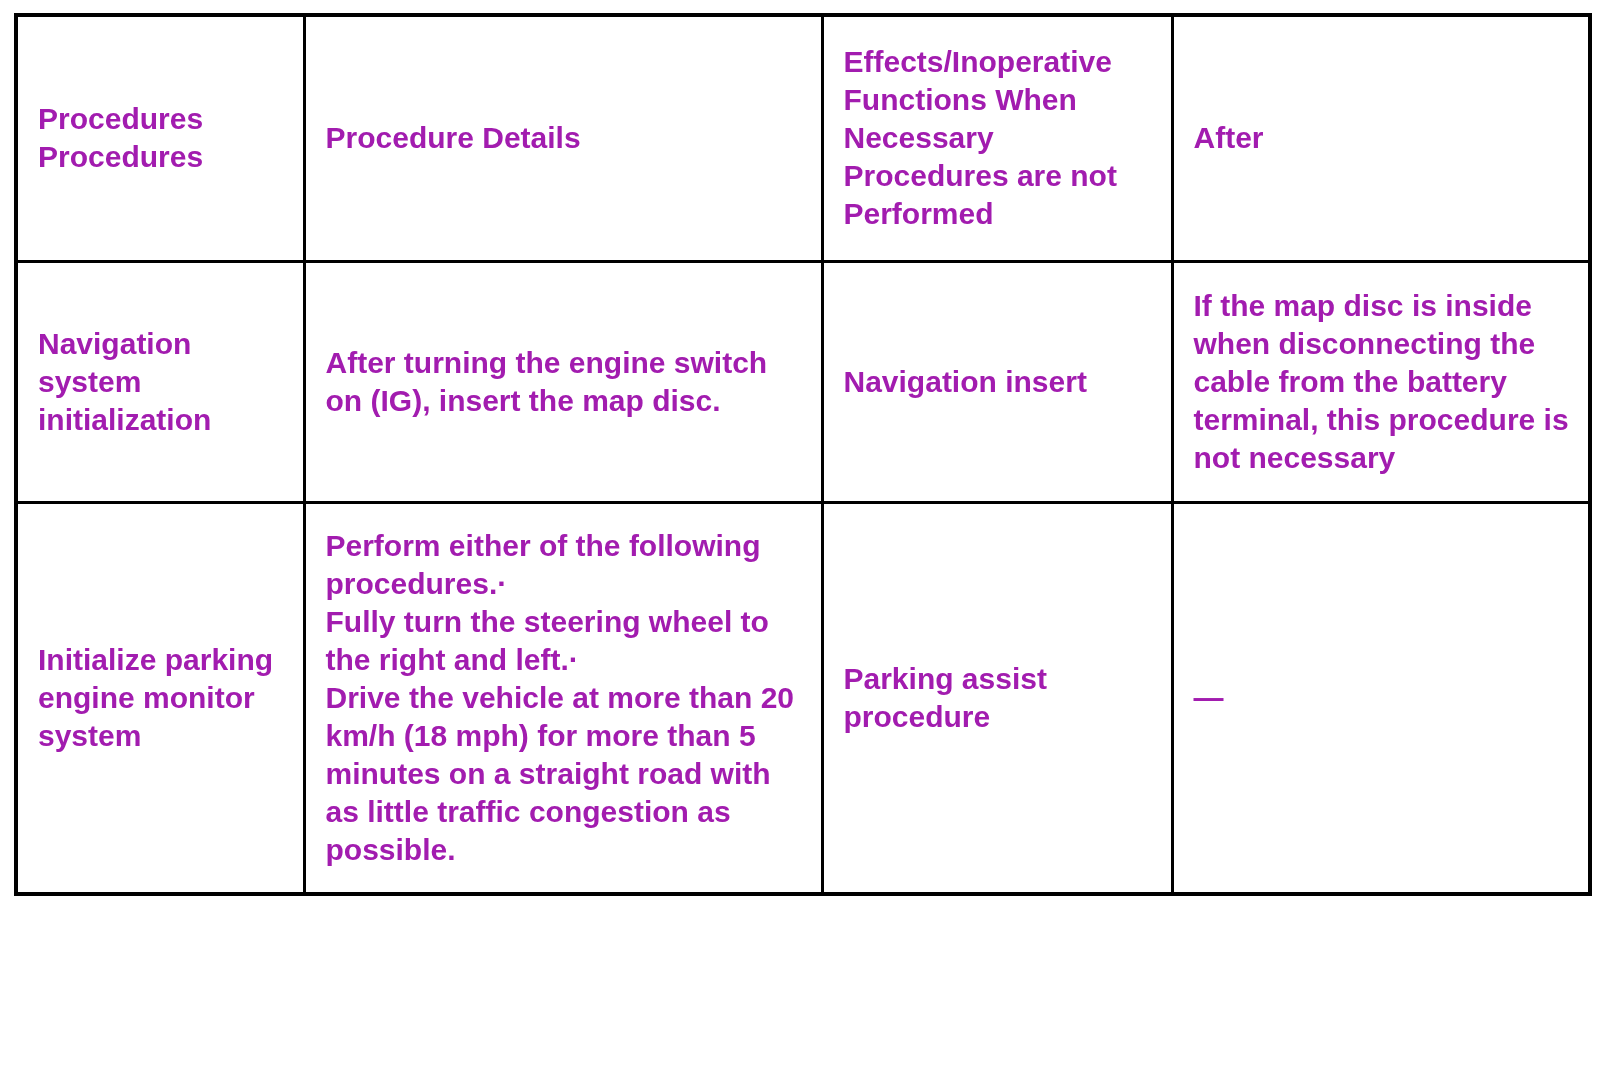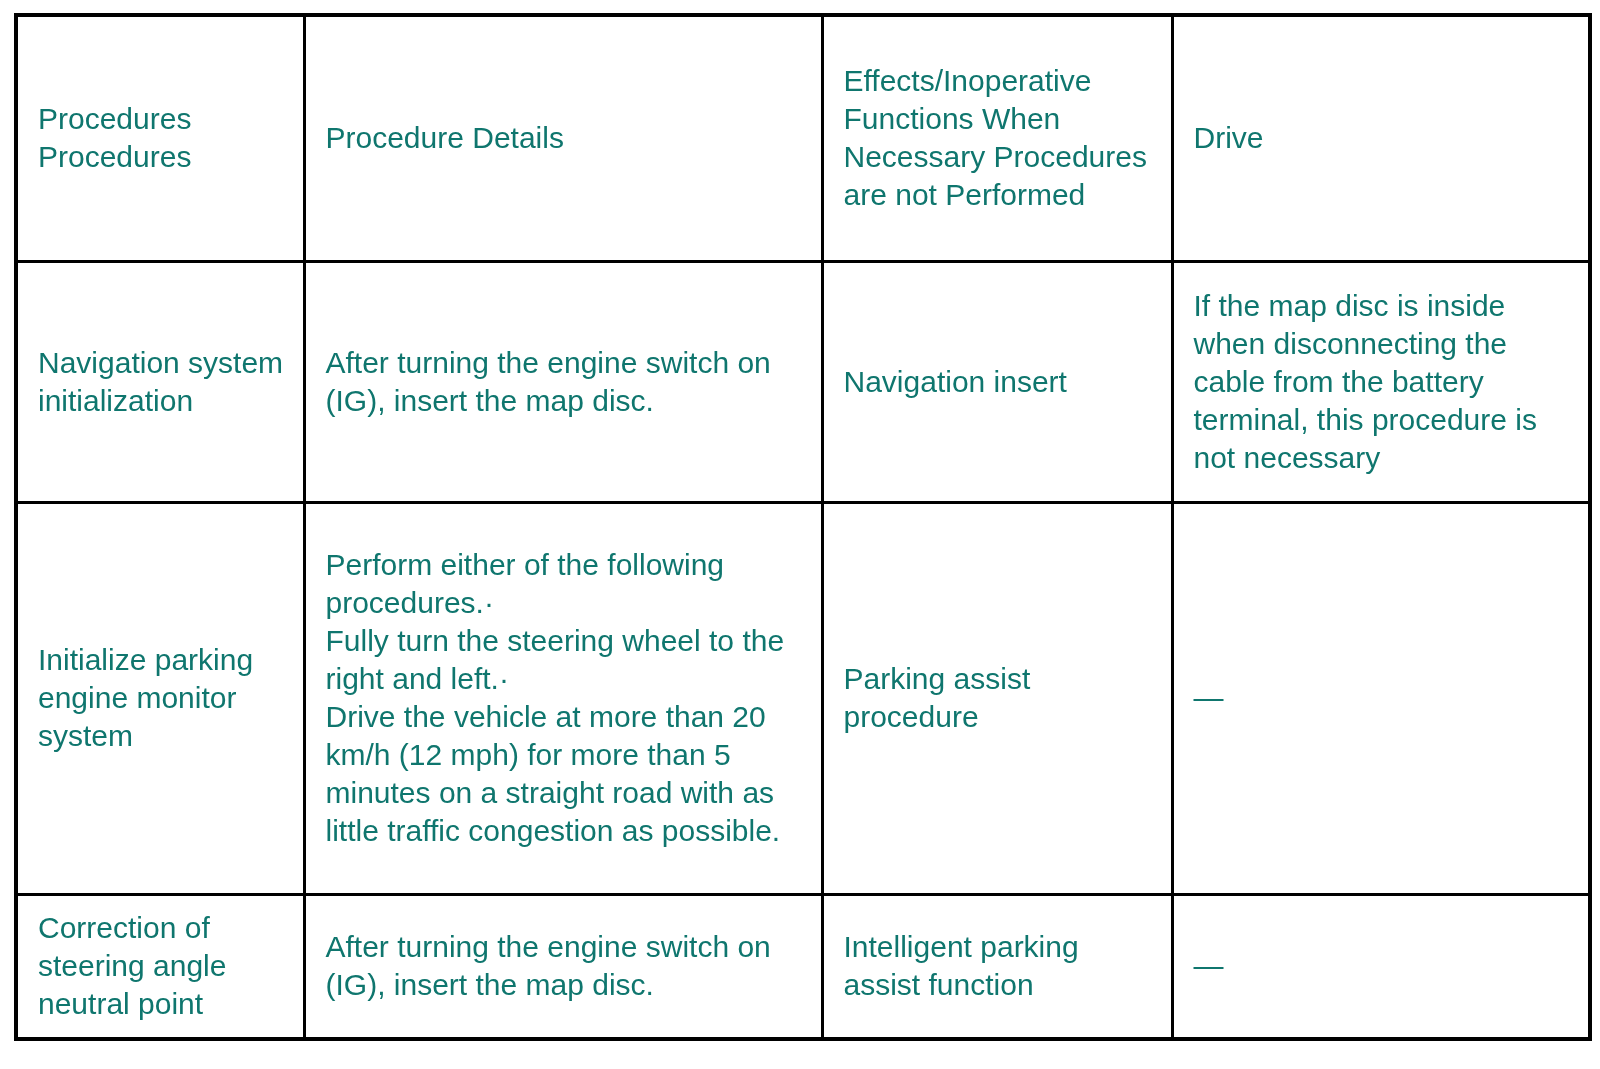--- a/index.html
+++ b/index.html
@@ -23,25 +23,25 @@
     border-collapse: collapse;
     table-layout: fixed;
     border: 4px solid #000000;
     background: #ffffff;
   }
   table.proc-table th,
   table.proc-table td {
     border: 3px solid #000000;
     vertical-align: middle;
     text-align: left;
-    font-weight: 400;
+    font-weight: 700;
     font-size: 30px;
     line-height: 38px;
     padding: 10px 14px 10px 20px;
-    color: #0f766e;
+    color: #a21caf;
     overflow: hidden;
   }
   
   col.c1 { width: 288px; }
   col.c2 { width: 518px; }
   col.c3 { width: 350px; }
   col.c4 { width: 418px; }
   
   tr.r-header { height: 246px; }
   tr.r-row0   { height: 241px; }
@@ -61,39 +61,33 @@
       <col class="c1">
       <col class="c2">
       <col class="c3">
       <col class="c4">
     </colgroup>
     <thead>
       <tr class="r-header">
         <th>Procedures Procedures</th>
         <th>Procedure Details</th>
         <th>Effects/Inoperative Functions When Necessary Procedures are not Performed</th>
-        <th>Drive</th>
+        <th>After</th>
       </tr>
     </thead>
     <tbody>
       <tr class="r-row0">
         <td class="cell-procedure">Navigation system initialization</td>
         <td class="cell-details">After turning the engine switch on (IG), insert the map disc.</td>
         <td class="cell-effects">Navigation insert</td>
         <td class="cell-notes">If the map disc is inside when disconnecting the cable from the battery terminal, this procedure is not necessary</td>
       </tr>
       <tr class="r-row1">
         <td class="cell-procedure">Initialize parking engine monitor system</td>
         <td class="cell-details">Perform either of the following procedures.·
 Fully turn the steering wheel to the right and left.·
-Drive the vehicle at more than 20 km/h (12 mph) for more than 5 minutes on a straight road with as little traffic congestion as possible.</td>
+Drive the vehicle at more than 20 km/h (18 mph) for more than 5 minutes on a straight road with as little traffic congestion as possible.</td>
         <td class="cell-effects">Parking assist procedure</td>
-        <td class="cell-notes cell-dash">—</td>
-      </tr>
-      <tr class="r-row2">
-        <td class="cell-procedure">Correction of steering angle neutral point</td>
-        <td class="cell-details">After turning the engine switch on (IG), insert the map disc.</td>
-        <td class="cell-effects">Intelligent parking assist function</td>
         <td class="cell-notes cell-dash">—</td>
       </tr>
     </tbody>
   </table>
 </div>
 
 </body></html>

